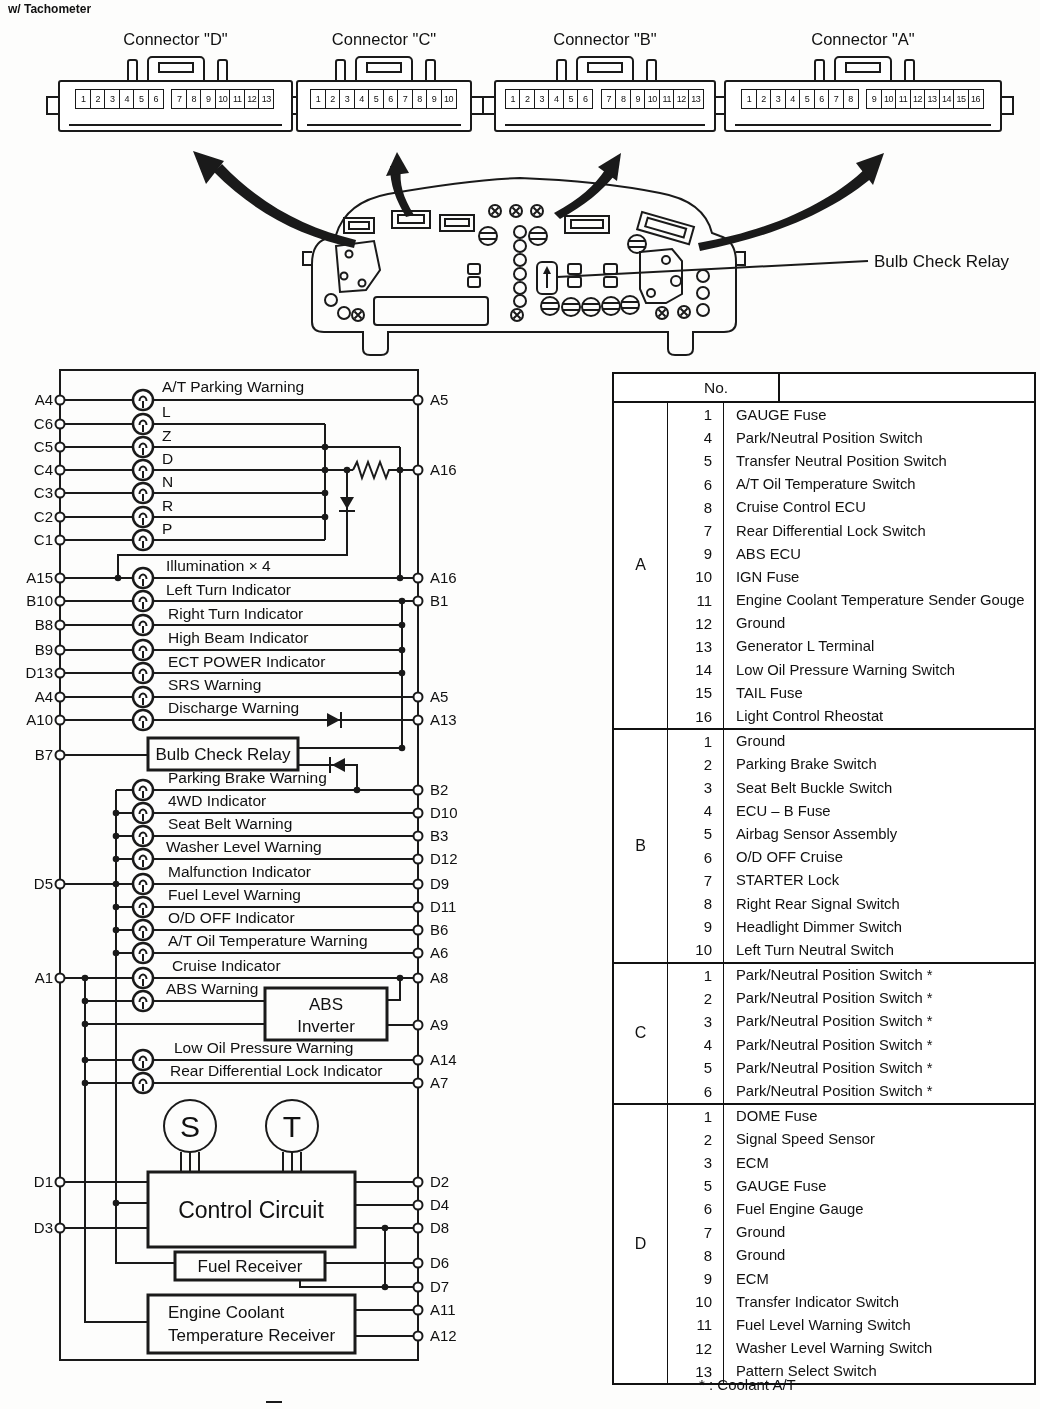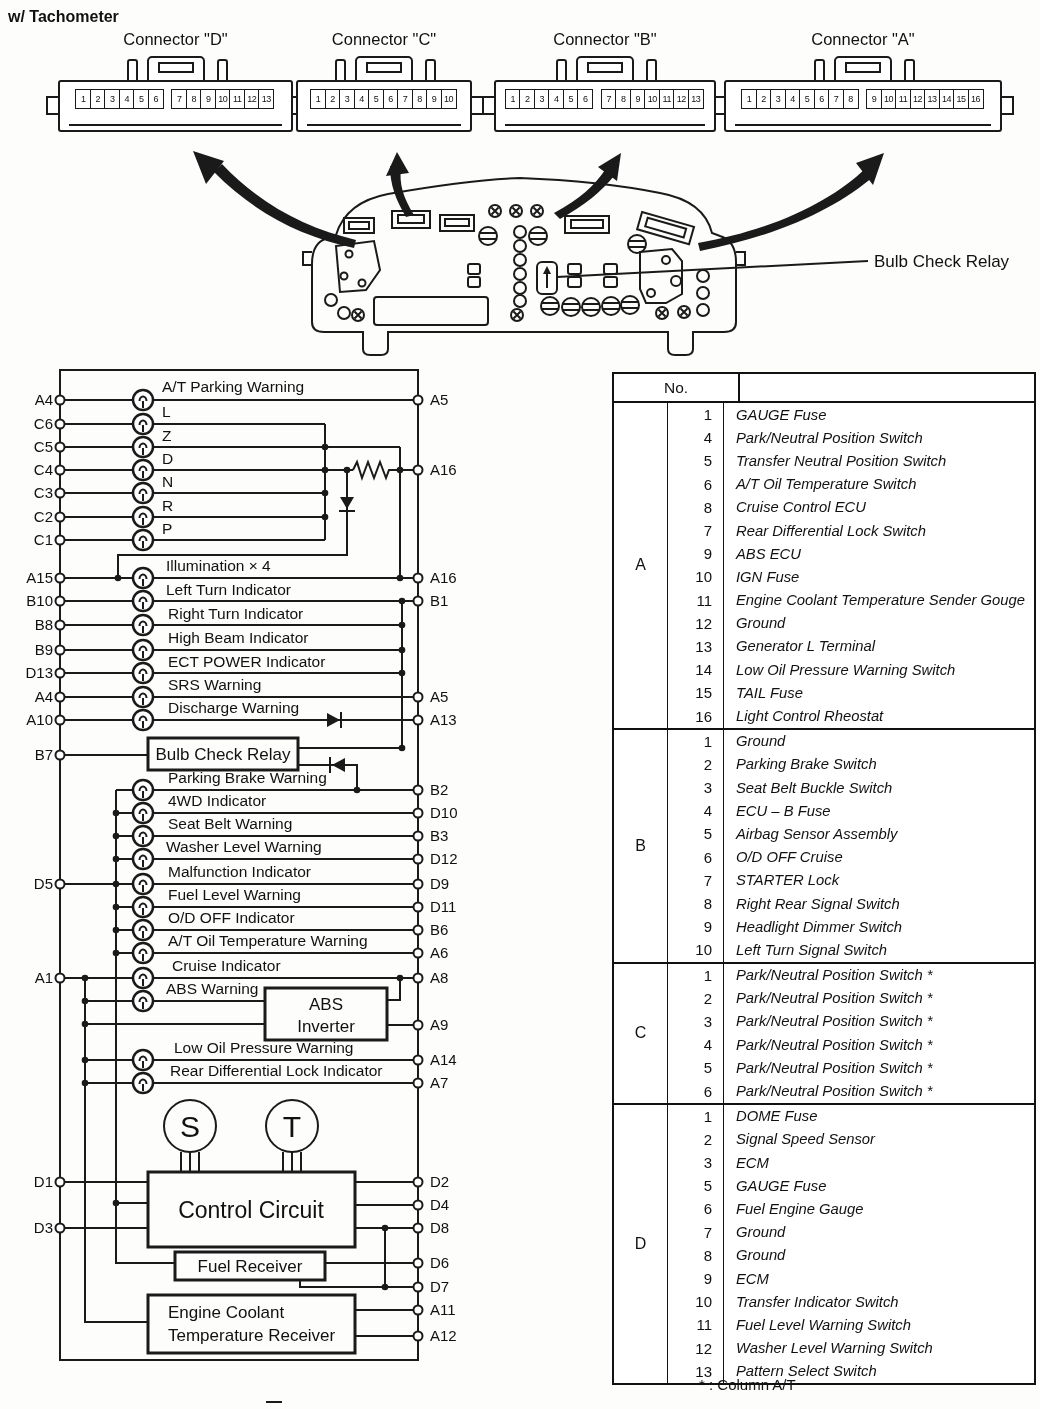--- a/index.html
+++ b/index.html
@@ -1,21 +1,21 @@
 <!DOCTYPE html>
 <html><head>
 <meta charset="utf-8">
 <style>
   html,body{margin:0;padding:0;}
   body{
     width:1040px;height:1409px;position:relative;background:#fdfdfc;
     font-family:"Liberation Sans", sans-serif;color:#111;overflow:hidden;
   }
   .abs{position:absolute;}
-  #title{left:8px;top:8px;font-size:16px;font-weight:bold;}
+  #title{left:8px;top:2px;font-size:12px;font-weight:bold;}
   #footnote{left:699px;top:1376px;font-size:15px;}
   
   .connector{position:absolute;top:30px;}
   .conn-label{text-align:center;font-size:16.5px;height:24px;}
   .conn-body{position:relative;height:84px;margin-top:2px;}
   .latch{position:absolute;top:0;left:50%;transform:translateX(-50%);
          width:54px;height:24px;border:2.5px solid #1a1a1a;border-radius:5px 5px 0 0;background:#fff;z-index:2;}
   .latch-inner{position:absolute;top:4px;left:50%;transform:translateX(-50%);
          width:32px;height:7px;border:2px solid #1a1a1a;}
   .hook{position:absolute;top:3px;width:7px;height:25px;border:2.5px solid #1a1a1a;border-radius:3px;background:#fff;z-index:2;}
@@ -26,31 +26,31 @@
   .pingroup{display:flex;}
   .pin-cell{width:14px;height:18px;border:1.5px solid #1a1a1a;margin-left:-1.5px;background:#fff;
             display:flex;align-items:center;justify-content:center;font-size:9px;letter-spacing:-0.5px;}
   .pin-gap{width:9px;}
   .base{position:absolute;left:9px;right:9px;bottom:4px;border-top:2px solid #1a1a1a;}
   .ear{position:absolute;width:11px;height:15px;border:2.5px solid #1a1a1a;top:40px;background:#fff;z-index:1;}
   .ear-l{left:-12px;} .ear-r{right:-12px;}
   
   .wire-table{position:absolute;left:612px;top:372px;width:424px;border:2.5px solid #111;background:#fff;box-sizing:border-box;}
   .thead{display:flex;height:27px;border-bottom:2.5px solid #111;font-size:15.5px;}
-  .th-no{width:126px;border-right:2px solid #111;display:flex;align-items:center;justify-content:center;box-sizing:border-box;}
+  .th-no{width:126px;border-right:2px solid #111;display:flex;align-items:center;justify-content:center;box-sizing:border-box;margin-left:40px;}
   .th-label{flex:1;display:flex;align-items:center;justify-content:center;}
   .tsection{display:flex;}
   .tsection + .tsection{border-top:2px solid #111;}
   .sec-letter{width:54px;border-right:1.5px solid #111;display:flex;align-items:center;justify-content:center;
               font-size:16px;box-sizing:border-box;}
   .sec-rows{flex:1;display:flex;flex-direction:column;}
   .trow{display:flex;height:23.2px;align-items:center;}
   .td-no{width:56px;border-right:1.5px solid #111;text-align:right;padding-right:11px;font-size:15px;
          box-sizing:border-box;height:100%;display:flex;align-items:center;justify-content:flex-end;}
-  .td-label{flex:1;padding-left:12px;font-size:14.8px;white-space:nowrap;font-style:italic;}
+  .td-label{flex:1;padding-left:12px;font-size:14.8px;white-space:nowrap;}
   
   #draw{position:absolute;left:0;top:0;pointer-events:none;}
   .ink{stroke:#1a1a1a;fill:none;stroke-width:2;}
   .ink3{stroke:#1a1a1a;fill:none;stroke-width:3;}
   .blk{fill:#1a1a1a;stroke:none;}
   .wht{fill:#fff;stroke:#1a1a1a;}
   text{font-family:"Liberation Sans",sans-serif;fill:#111;}
   .lbl{font-size:15.5px;}
   .pinlbl{font-size:15px;}
   .boxlbl{font-size:17px;}
@@ -656,21 +656,21 @@
         <div class="trow">
         <div class="td-no">8</div>
         <div class="td-label">Right Rear Signal Switch</div>
       </div>
         <div class="trow">
         <div class="td-no">9</div>
         <div class="td-label">Headlight Dimmer Switch</div>
       </div>
         <div class="trow">
         <div class="td-no">10</div>
-        <div class="td-label">Left Turn Signal Switch</div>
+        <div class="td-label">Left Turn Neutral Switch</div>
       </div>
       </div>
   </div>
   <div class="tsection">
     <div class="sec-letter">C</div>
     <div class="sec-rows">
 
     <div class="trow">
         <div class="td-no">1</div>
         <div class="td-label">Park/Neutral Position Switch *</div>
@@ -746,13 +746,13 @@
         <div class="td-label">Washer Level Warning Switch</div>
       </div>
         <div class="trow">
         <div class="td-no">13</div>
         <div class="td-label">Pattern Select Switch</div>
       </div>
       </div>
   </div>
 </div>
 
-<div id="footnote" class="abs">* : Column A/T</div>
+<div id="footnote" class="abs">* : Coolant A/T</div>
 
 </body></html>

